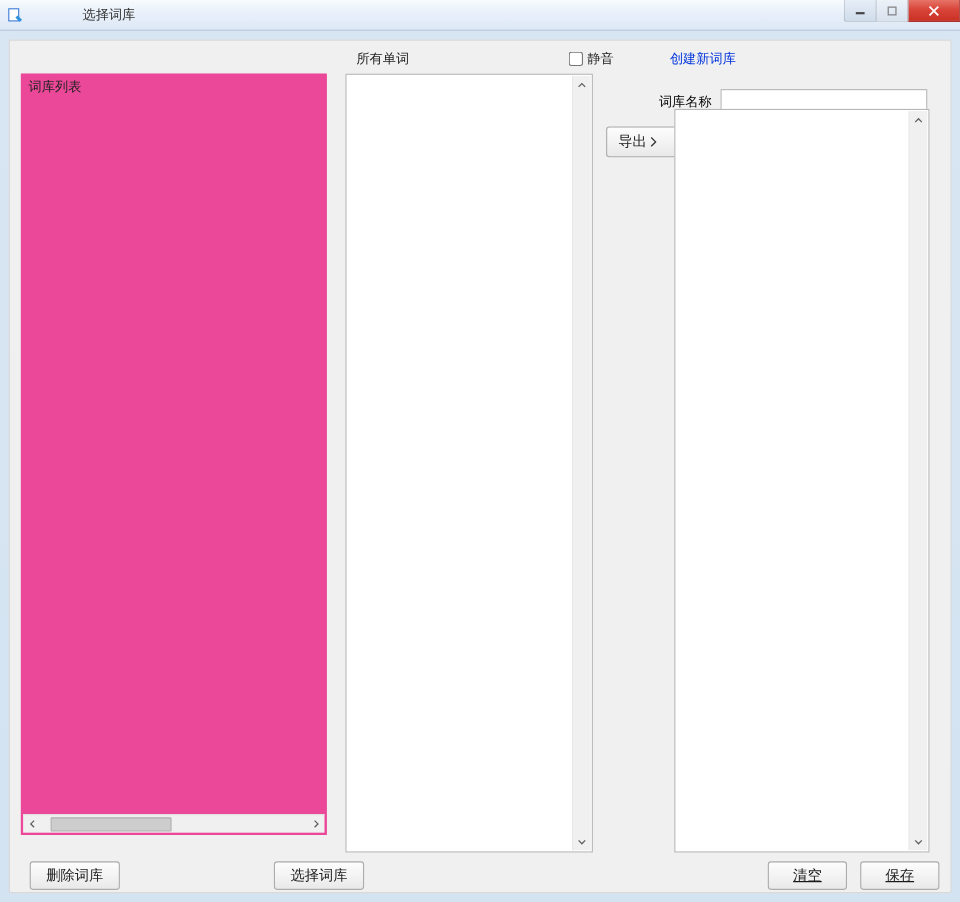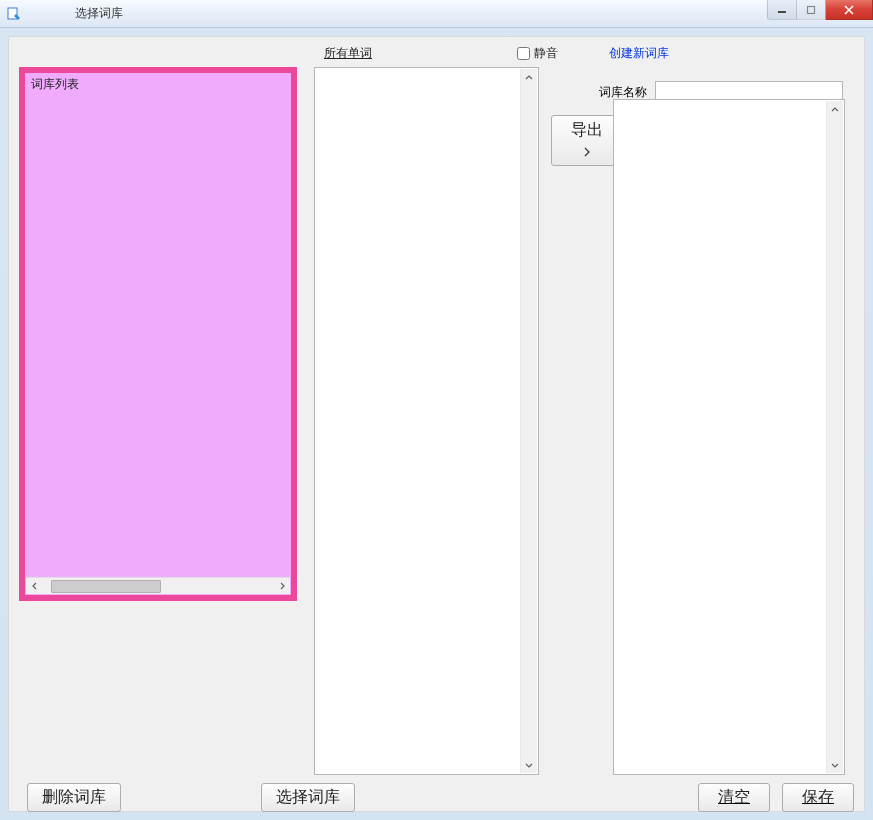--- a/index.html
+++ b/index.html
@@ -66,34 +66,34 @@
       position: relative;
       padding: 10px;
     }
     
     .labels-row {
       position: absolute;
       top: 8px; left: 10px; right: 10px;
       height: 18px;
     }
     .lbl { position: absolute; top: 0; color: #222; }
-    .lbl.all-words { left: 305px; text-decoration: underline; }
+    .lbl.all-words { left: 305px; }
     .lbl.mute-wrap { left: 470px; display:flex; align-items:center; gap:4px;padding-left:28px; }
     .lbl.mute-wrap input { margin:0; }
     .lbl.create-new { left: 590px; color: #0033dd; }
     
     .col-left {
       position: absolute;
       left: 10px; top: 30px;
       width: 278px;
     }
     .listbox {
-      background: #f0abfc;
-      border: 6px solid #ec4899;
-      width: 278px; height: 534px;
+      background: #ec4899;
+      border: 1px solid #ec4899;
+      width: 278px; height: 692px;
       overflow: hidden;
       position: relative;
     }
     .listbox .header-item {
       padding: 3px 6px;
       color: #222;
     }
     .hscrollbar {
       position: absolute;
       left: 1px; right: 1px; bottom: 1px;
@@ -120,25 +120,24 @@
     .left-buttons {
       position: absolute;
       left: 18px; top: 746px;
       display: flex; gap: 140px;
     }
     .btn {
       background: linear-gradient(to bottom, #fdfdfd, #e9e9e9);
       border: 1px solid #acacac;
       border-radius: 3px;
       padding: 3px 14px;
-      font-family: inherit; font-size: 16px;
+      font-family: inherit; font-size: 13px;
       color: #222; cursor: pointer;
       min-width: 72px;
       text-align:center;
-      flex-direction:column;
     }
     
     .col-mid {
       position: absolute;
       left: 305px; top: 30px;
       width: 225px; height: 708px;
     }
     .scroll-list {
       background: #fff;
       border: 1px solid #b6b6b6;

